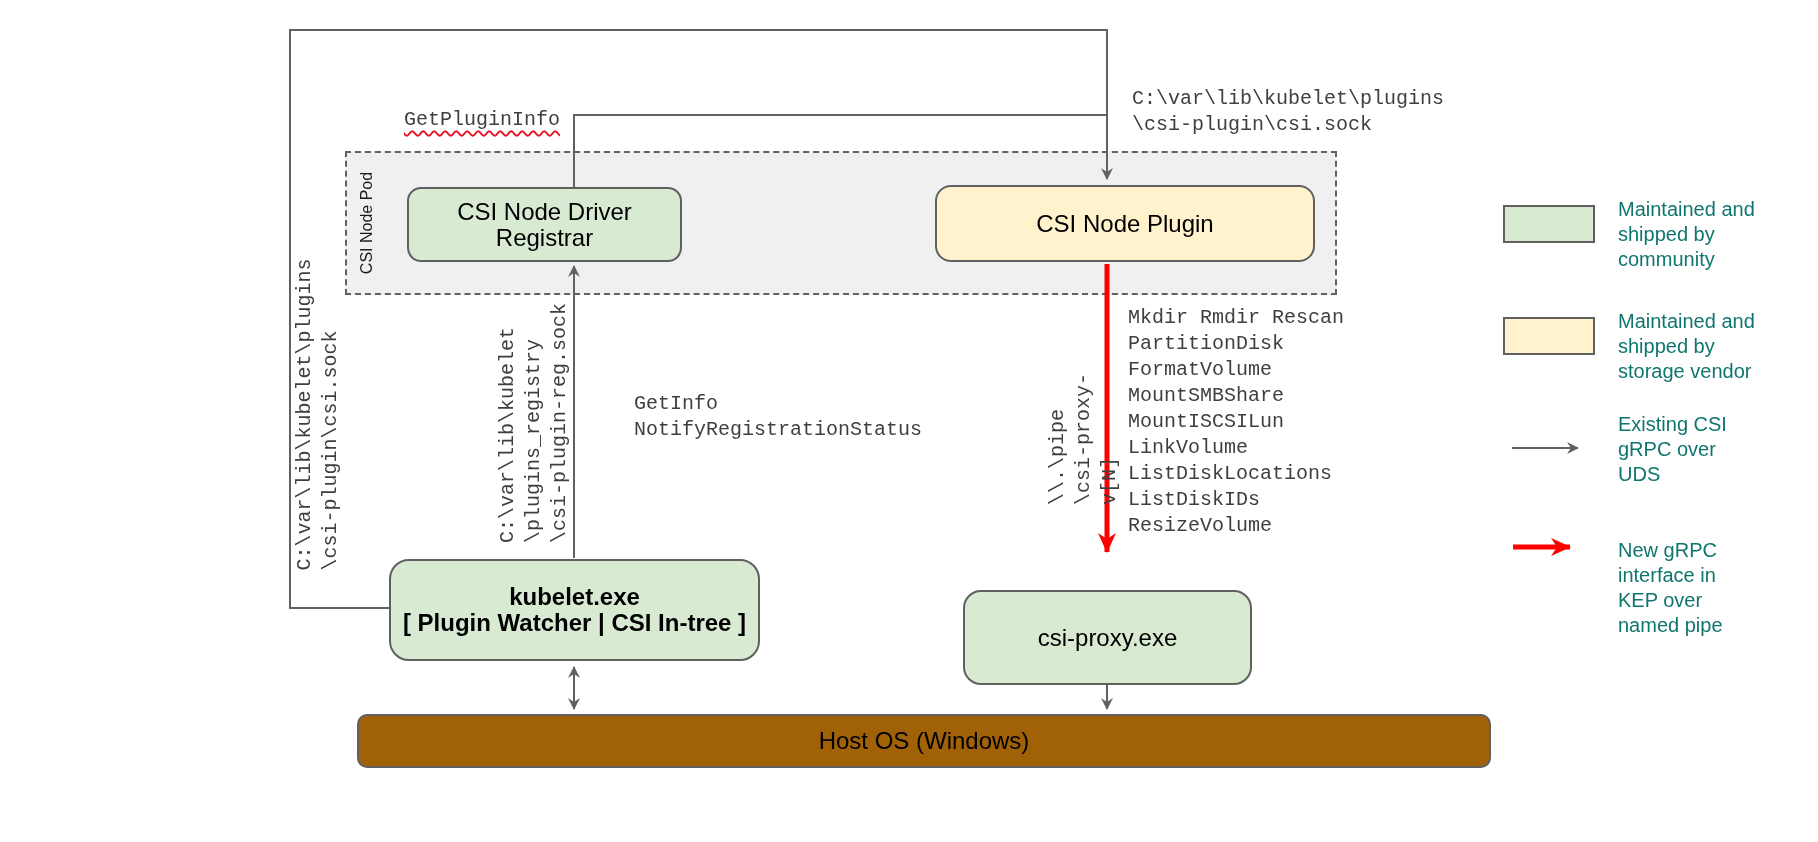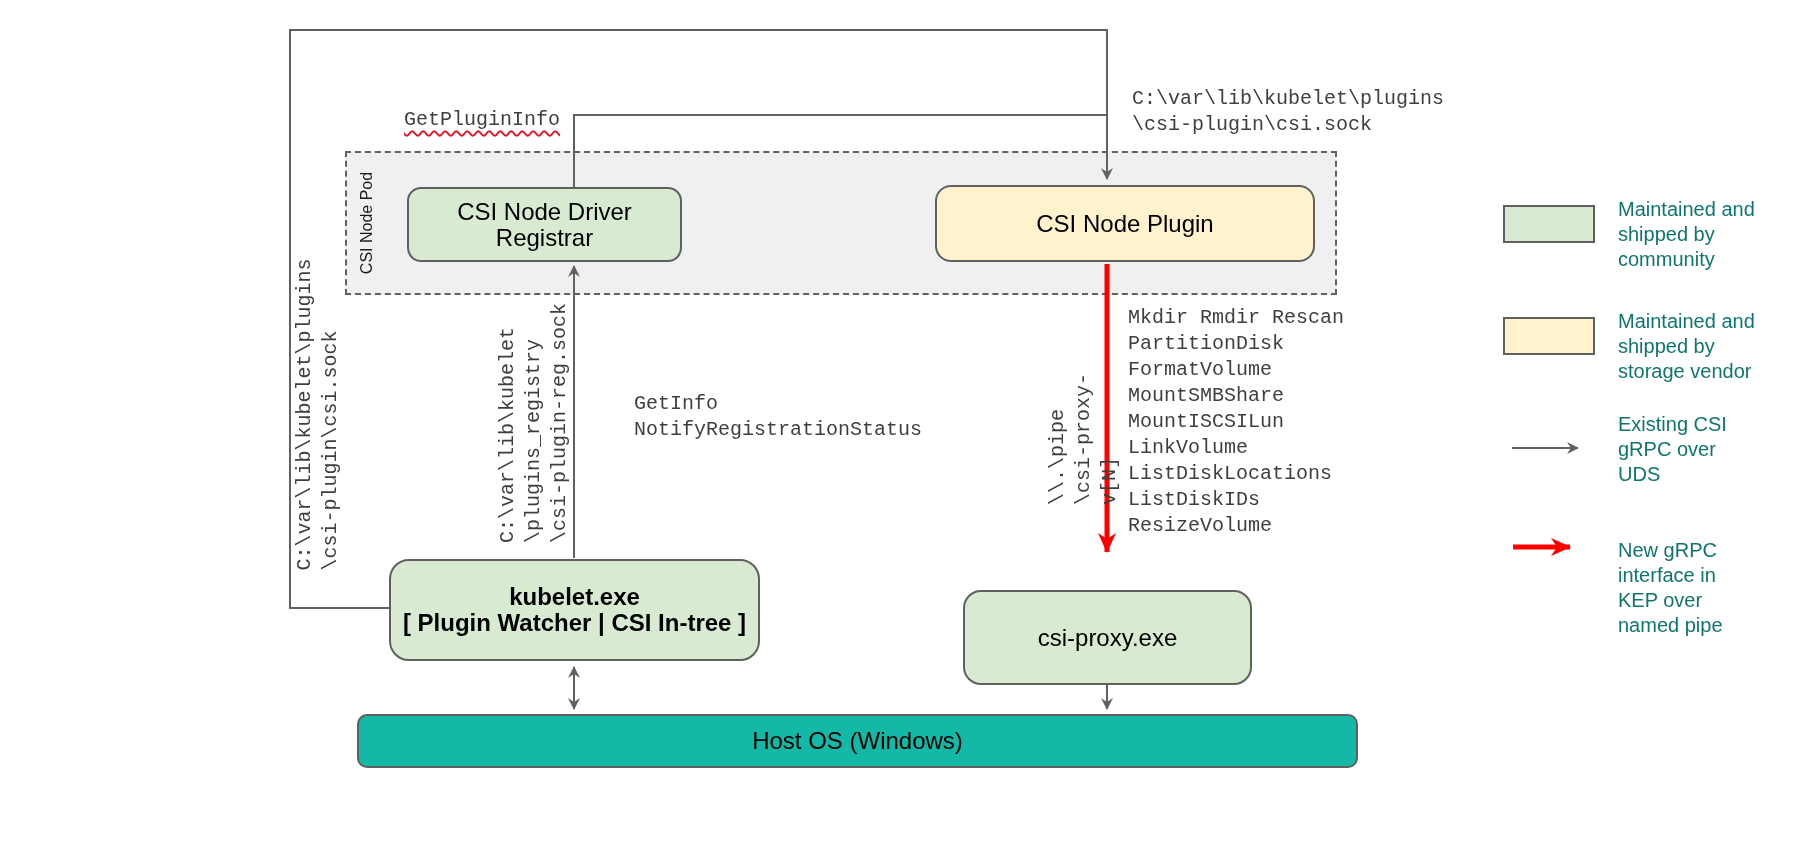--- a/index.html
+++ b/index.html
@@ -61,21 +61,21 @@
 
   <div class="node-box" style="left: 407px; top: 187px; width: 275px; height: 75px; border-radius: 14px; background-color: rgb(217, 234, 211);">CSI Node Driver Registrar</div>
 
   <div class="node-box" style="left: 935px; top: 185px; width: 380px; height: 77px; border-radius: 16px; background-color: rgb(255, 242, 204);">CSI Node Plugin</div>
 
   <div class="node-box" style="left: 389px; top: 559px; width: 371px; height: 102px; border-radius: 20px; background-color: rgb(217, 234, 211); font-weight: bold;">kubelet.exe
 [ Plugin Watcher | CSI In-tree ]</div>
 
   <div class="node-box" style="left: 963px; top: 590px; width: 289px; height: 95px; border-radius: 18px; background-color: rgb(217, 234, 211);">csi-proxy.exe</div>
 
-  <div class="node-box" style="left: 357px; top: 714px; width: 1001px; height: 54px; border-radius: 10px; background-color: #14b8a6;">Host OS (Windows)</div>
+  <div class="node-box" style="left: 357px; top: 714px; width: 1134px; height: 54px; border-radius: 10px; background-color: #a16207;">Host OS (Windows)</div>
 
   <div class="mono squiggle" style="left:404px;top:107px;">GetPluginInfo</div>
 
   <div class="mono" style="left:1132px;top:86px;">C:\var\lib\kubelet\plugins
 \csi-plugin\csi.sock</div>
 
 
   <div class="mono rot" style="left:155px;top:382px;width:325px;height:52px;">C:\var\lib\kubelet\plugins
 \csi-plugin\csi.sock</div>
 

